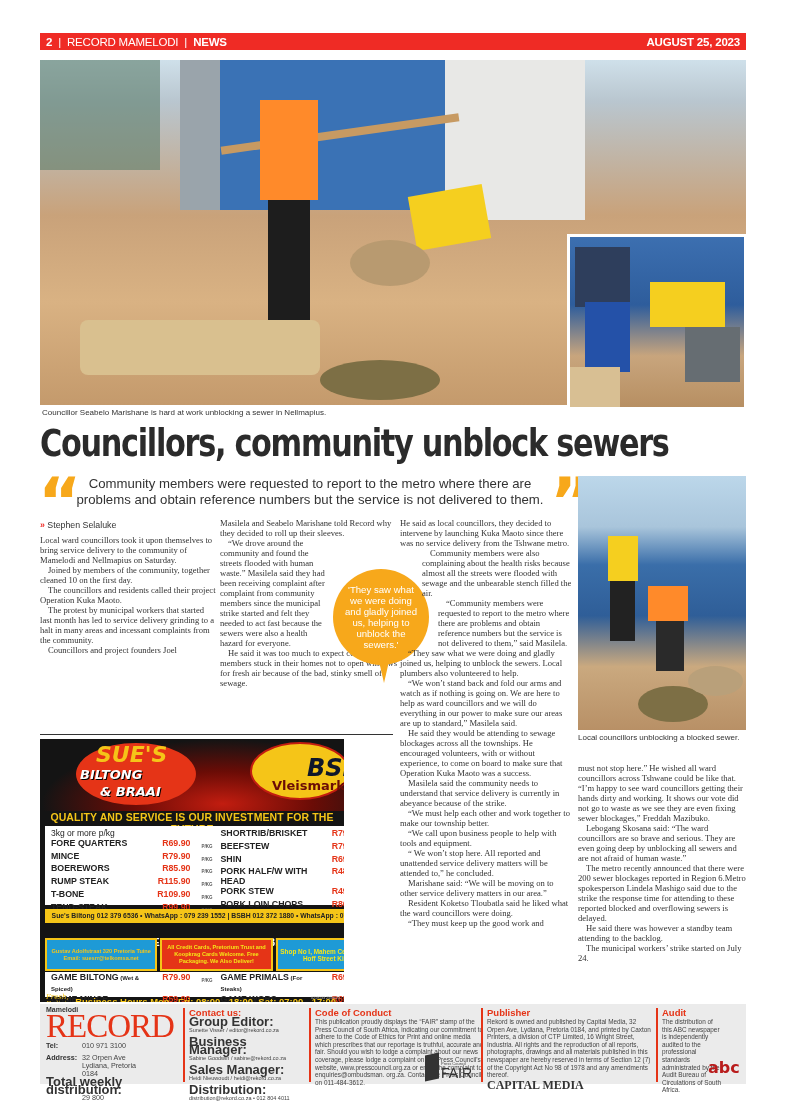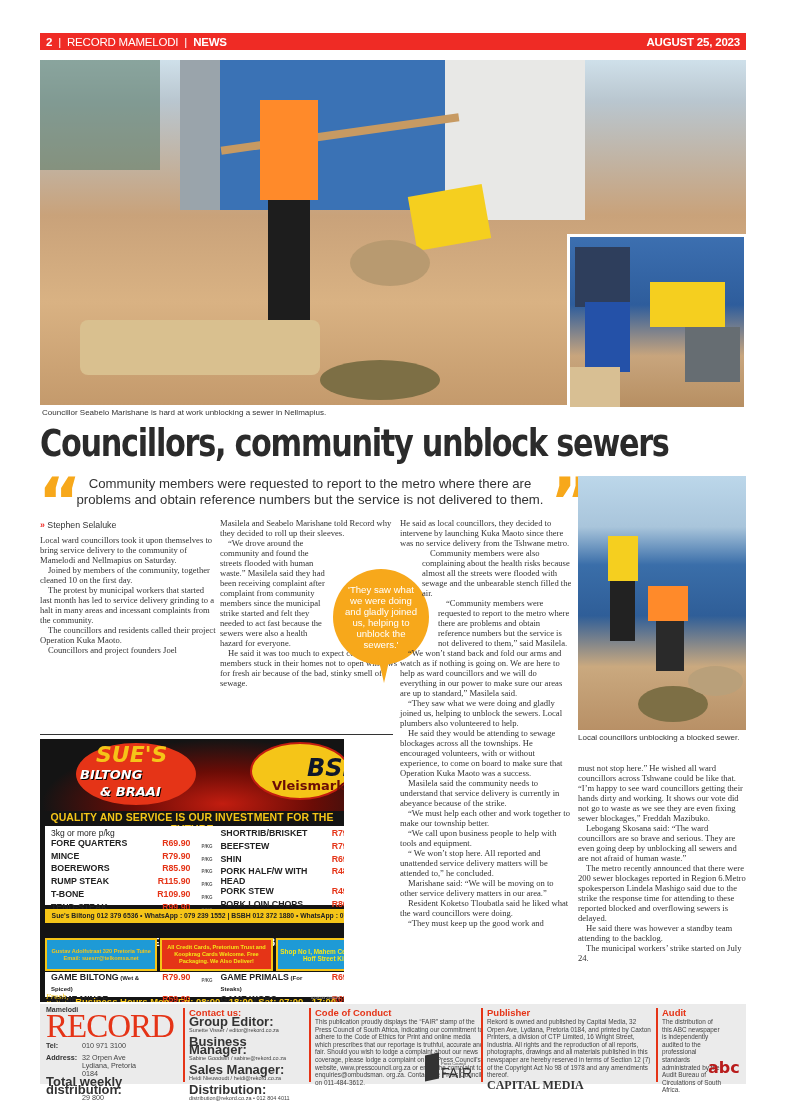--- a/index.html
+++ b/index.html
@@ -117,40 +117,40 @@
 <div class="abs caption" style="left:578px;top:733px;width:170px;line-height:10px">Local councillors unblocking a blocked sewer.</div>
 
 <div class="abs byline">
   <span class="arrow">»</span>
   <span>Stephen Selaluke</span>
 </div>
 
 <div class="abs col" style="left:40px;top:535px;width:178px">
   <p class="first">Local ward councillors took it upon themselves to bring service delivery to the community of Mamelodi and Nellmapius on Saturday.</p>
   <p>Joined by members of the community, together cleaned 10 on the first day.</p>
+  <p>The councillors and residents called their project Operation Kuka Maoto.</p>
   <p>The protest by municipal workers that started last month has led to service delivery grinding to a halt in many areas and incessant complaints from the community.</p>
-  <p>The councillors and residents called their project Operation Kuka Maoto.</p>
   <p>Councillors and project founders Joel</p>
 </div>
 
 <div class="abs col" style="left:220px;top:518px;width:182px">
   <p class="first">Masilela and Seabelo Marishane told Record why they decided to roll up their sleeves.</p>
   <p style="padding-right:70px">“We drove around the community and found the streets flooded with human waste.” Masilela said they had been receiving complaint after complaint from community members since the municipal strike started and felt they needed to act fast because the sewers were also a health hazard for everyone.</p>
   <p>He said it was too much to expect community members stuck in their homes not to open windows for fresh air because of the bad, stinky smell of sewage.</p>
 </div>
 
 <div class="abs bubble">'They saw what we were doing and gladly joined us, helping to unblock the sewers.'</div>
 <div class="abs bubble-tail"></div>
 
 <div class="abs col" style="left:400px;top:518px;width:172px">
   <p class="first">He said as local councillors, they decided to intervene by launching Kuka Maoto since there was no service delivery from the Tshwane metro.</p>
   <p style="padding-left:22px">Community members were also complaining about the health risks because almost all the streets were flooded with sewage and the unbearable stench filled the air.</p>
   <p style="padding-left:38px">“Community members were requested to report to the metro where there are problems and obtain reference numbers but the service is not delivered to them,” said Masilela.</p>
+  <p>“They saw what we were doing and gladly joined us, helping to unblock the sewers. Local plumbers also volunteered to help.</p>
   <p>“We won’t stand back and fold our arms and watch as if nothing is going on. We are here to help as ward councillors and we will do everything in our power to make sure our areas are up to standard,” Masilela said.</p>
-  <p>“They saw what we were doing and gladly joined us, helping to unblock the sewers. Local plumbers also volunteered to help.</p>
   <p>He said they would be attending to sewage blockages across all the townships. He encouraged volunteers, with or without experience, to come on board to make sure that Operation Kuka Maoto was a success.</p>
   <p>Masilela said the community needs to understand that service delivery is currently in abeyance because of the strike.</p>
   <p>“We must help each other and work together to make our township better.</p>
   <p>“We call upon business people to help with tools and equipment.</p>
   <p>“ We won’t stop here. All reported and unattended service delivery matters will be attended to,” he concluded.</p>
   <p>Marishane said: “We will be moving on to other service delivery matters in our area.”</p>
   <p>Resident Koketso Tloubatla said he liked what the ward councillors were doing.</p>
   <p>“They must keep up the good work and</p>
 </div>
 

